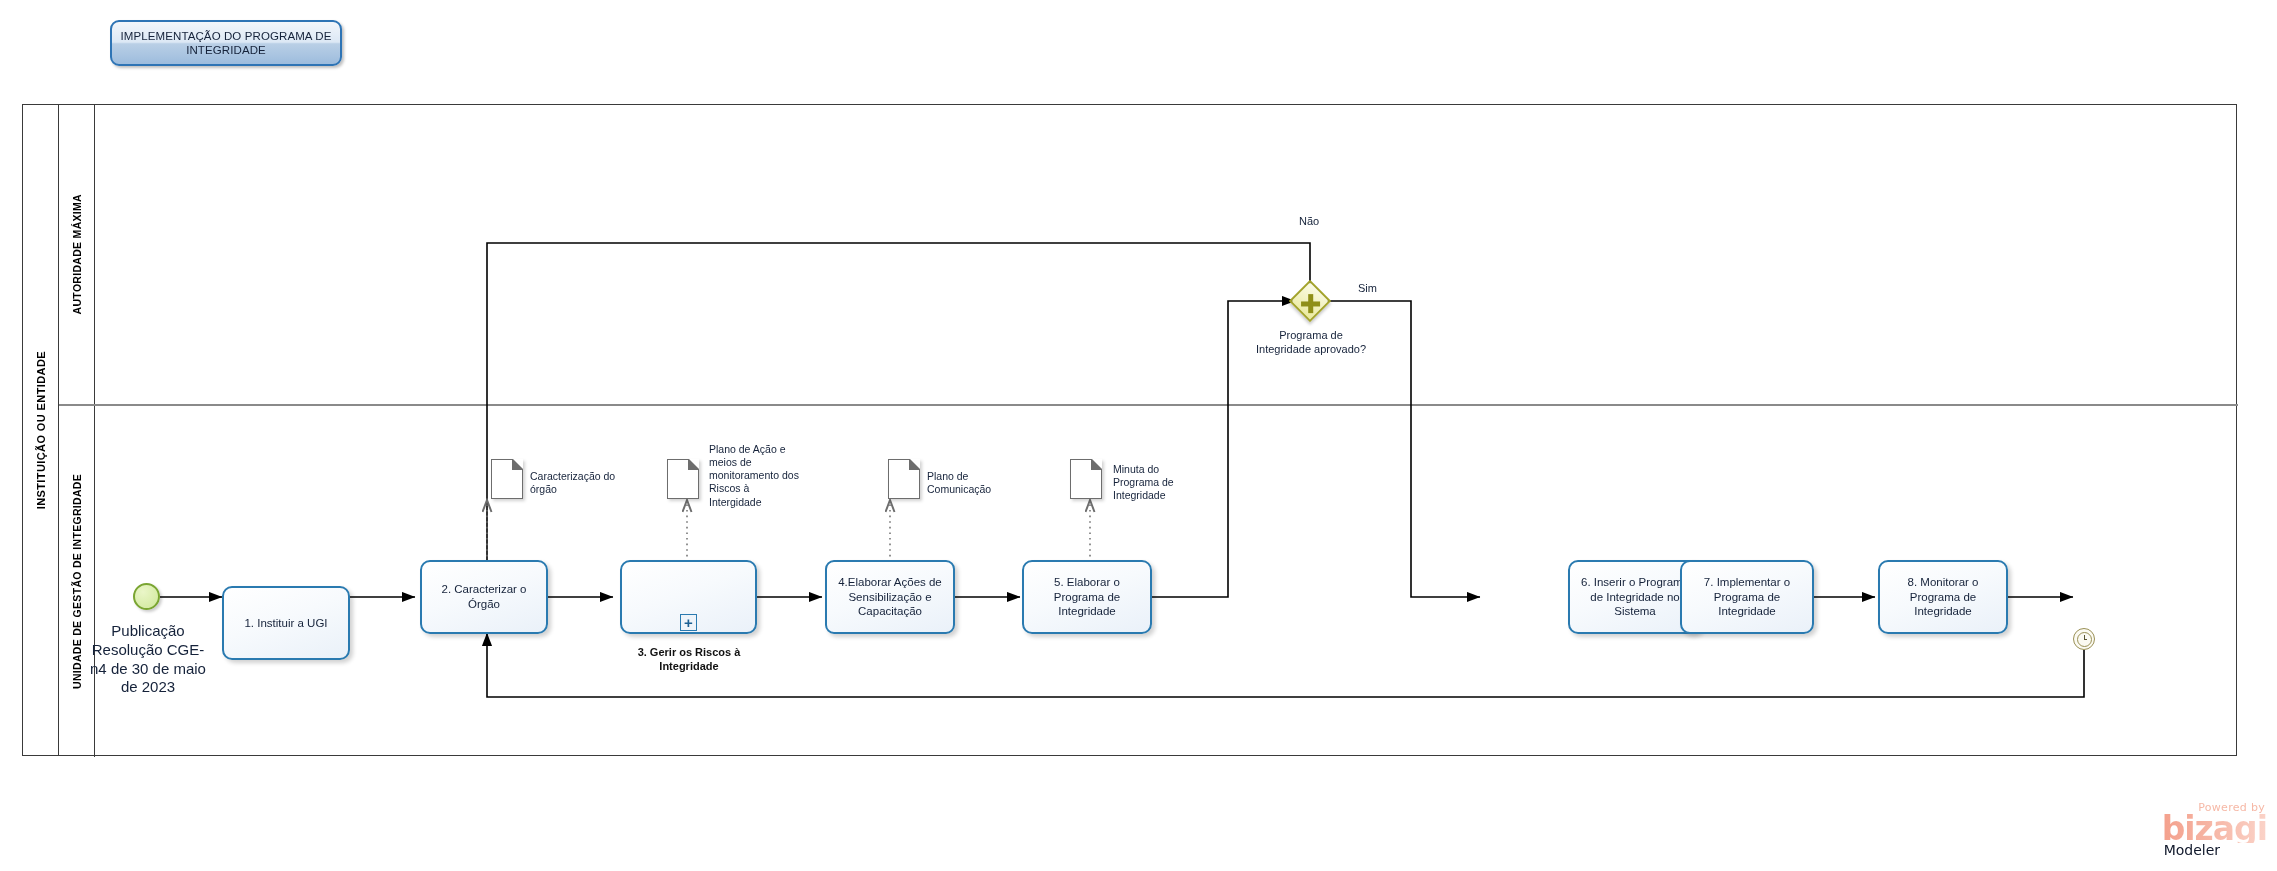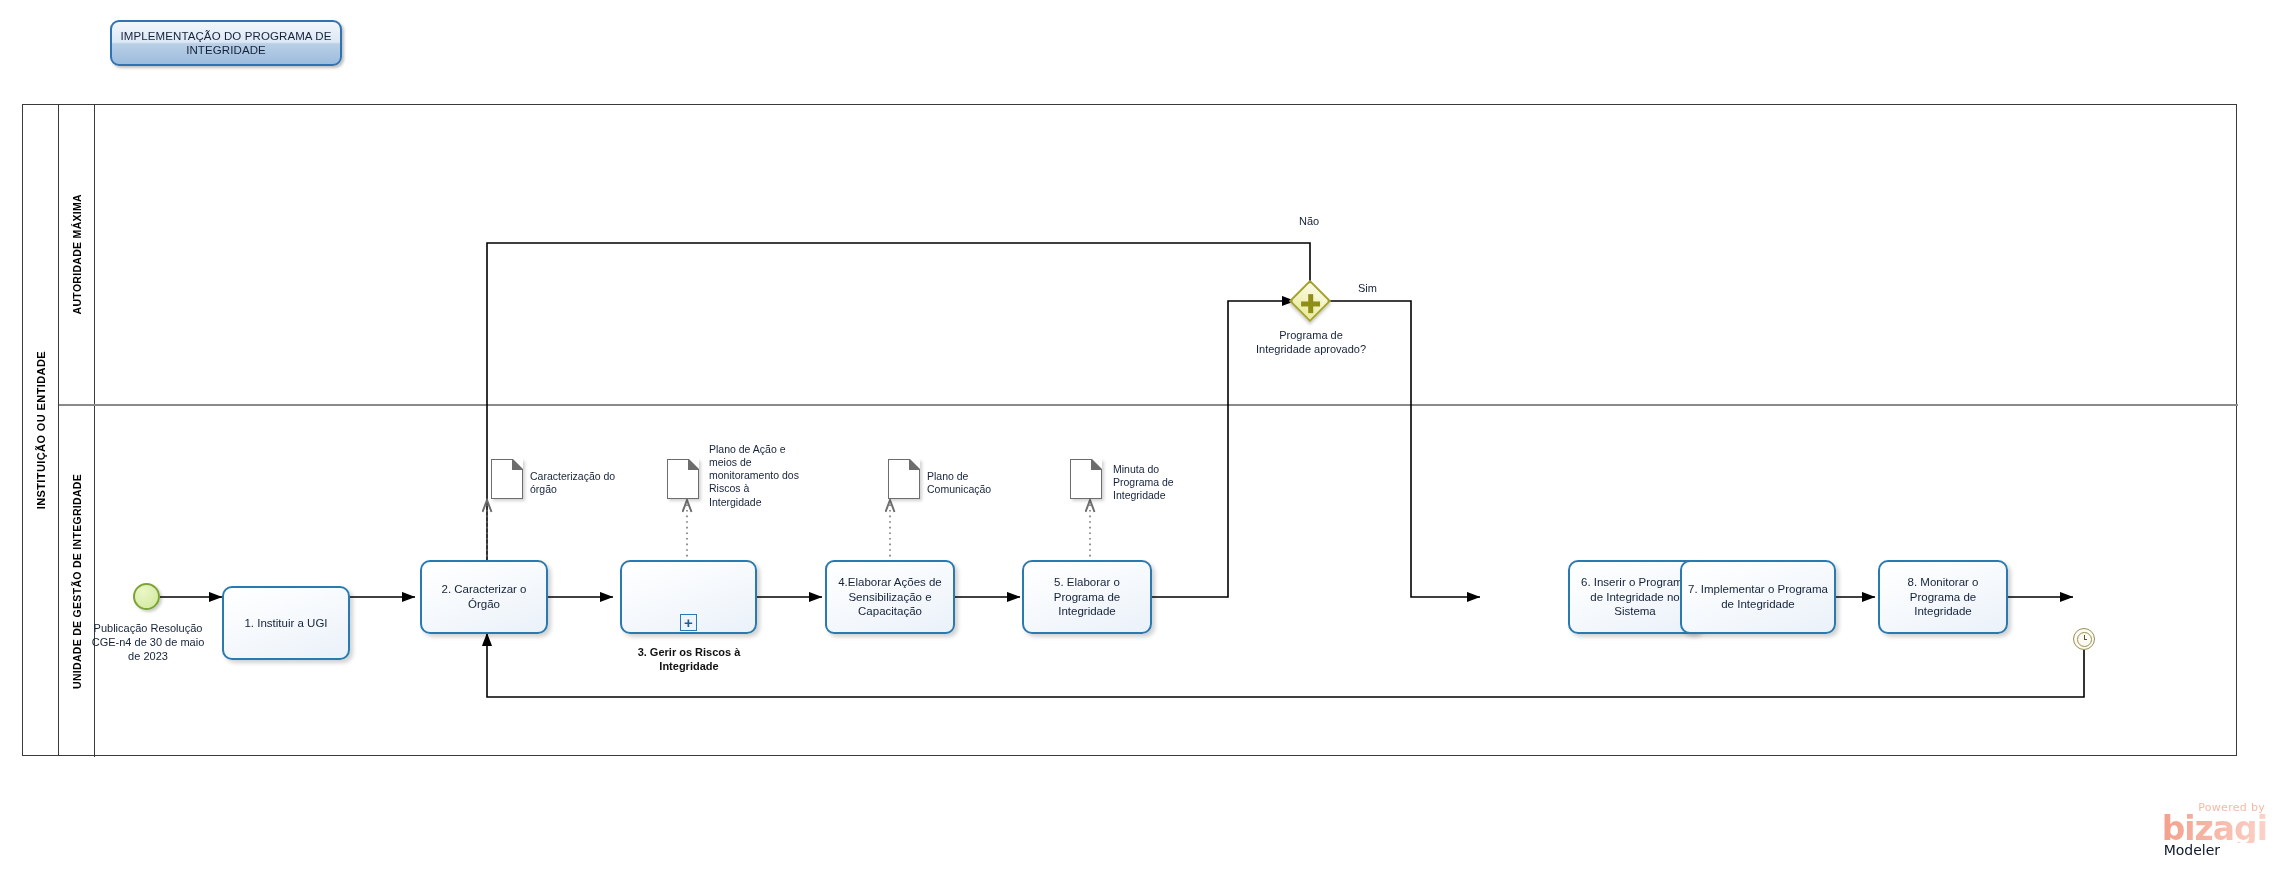--- a/index.html
+++ b/index.html
@@ -70,21 +70,21 @@
   }
 
   
   .start-event{
     position:absolute;width:27px;height:27px;border-radius:50%;
     border:2.5px solid #7aa532;
     background:radial-gradient(circle at 35% 30%,#eaf6c8,#cfe89a);
     box-shadow:2px 2px 3px rgba(0,0,0,.2);box-sizing:border-box;
   }
   .event-label{
-    position:absolute;text-align:center;font-size:11px;line-height:1.25;color:#15223a;
+    position:absolute;text-align:center;font-size:15px;line-height:1.25;color:#15223a;
   }
   .boundary-timer{
     position:absolute;width:22px;height:22px;border-radius:50%;
     border:1.5px solid #9a9055;background:#fbfaf2;box-sizing:border-box;
     display:flex;align-items:center;justify-content:center;z-index:6;
   }
   .boundary-timer .inner{
     width:15px;height:15px;border-radius:50%;border:1.2px solid #9a9055;
     position:relative;box-sizing:border-box;
   }
@@ -239,21 +239,21 @@
   </div>
 
   <div class="task" style="left:1022px;top:560px;width:130px;height:74px;">
     <span>5. Elaborar o Programa de Integridade</span>
   </div>
 
   <div class="task" style="left:1568px;top:560px;width:134px;height:74px;justify-content:flex-end;">
     <span>6. Inserir o Programa de Integridade no Sistema</span>
   </div>
 
-  <div class="task" style="left:1680px;top:560px;width:156px;height:74px;">
+  <div class="task" style="left:1680px;top:560px;width:134px;height:74px;">
     <span>7. Implementar o Programa de Integridade</span>
   </div>
 
   <div class="task" style="left:1878px;top:560px;width:130px;height:74px;">
     <span>8. Monitorar o Programa de Integridade</span>
   </div>
 
 
   <div class="boundary-timer" style="left:2073px;top:628px;">
     <div class="inner"></div>

